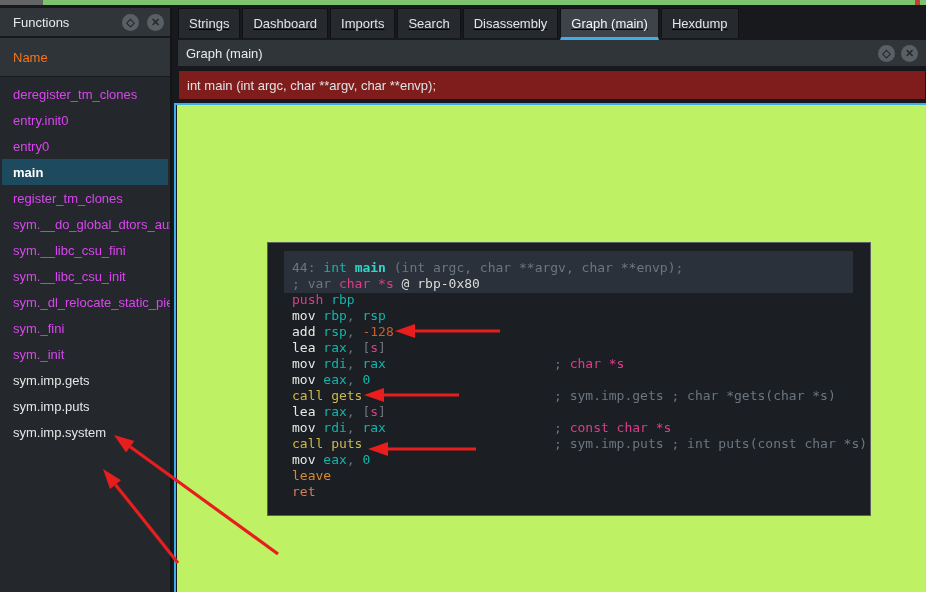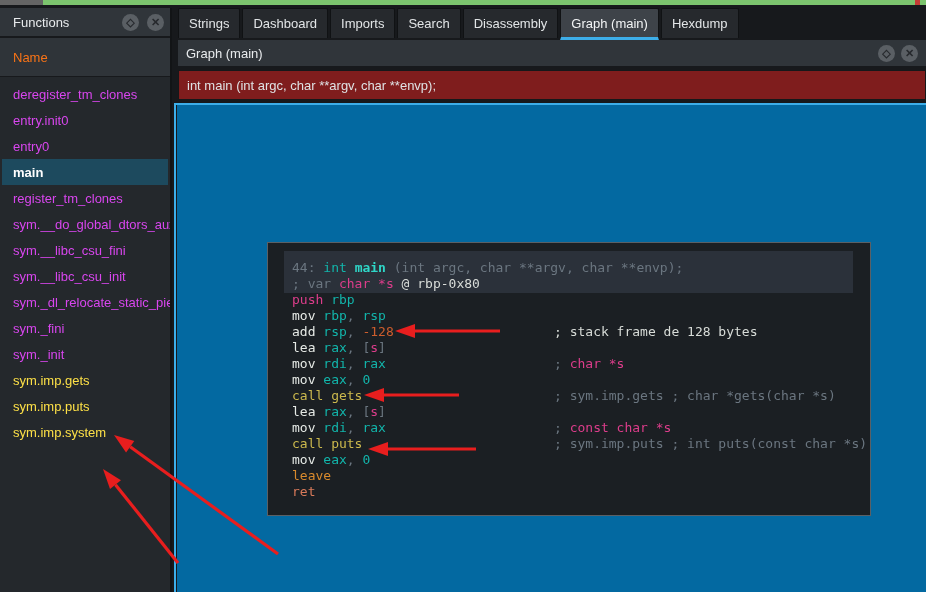--- a/index.html
+++ b/index.html
@@ -37,26 +37,26 @@
     position:absolute;left:0;top:30px;width:100%;height:39px;background:#2f3439;
     border-bottom:1px solid #17191c;box-sizing:border-box;
     display:flex;align-items:center;padding-left:13px;color:#f97316;font-size:13px;
   }
   .fp-list{position:absolute;left:0;top:70px;width:100%;bottom:0;background:#24282c;overflow:hidden;padding-top:3px;}
   .fn-row{
     height:26px;display:flex;align-items:center;padding-left:13px;
     font-size:13px;color:#d946ef;white-space:nowrap;overflow:hidden;
   }
   .fn-row.selected{background:#1d4a5e;color:#ffffff;font-weight:bold;margin:0 2px;padding-left:11px;}
-  .fn-row.import{color:#fde047;}
+  .fn-row.import{color:#e5e5e5;}
 
   
   .tab-bar{
     position:absolute;left:178px;top:8px;width:748px;height:32px;
-    display:flex;align-items:flex-start;gap:2px;
+    display:flex;align-items:flex-start;gap:2px;text-decoration:underline;
   }
   .tab{
     height:30px;background:#26292d;border:1px solid #101214;border-bottom:none;
     border-radius:2px 2px 0 0;box-sizing:border-box;
     display:flex;align-items:center;padding:0 10px;
     font-size:13px;color:#e2e5e7;white-space:nowrap;
   }
   .tab.selected{
     height:32px;background:#3e4349;border-bottom:3px solid #3daee9;
     padding-bottom:0;color:#f2f4f5;
@@ -76,21 +76,21 @@
     display:flex;align-items:center;padding-left:8px;
     font-size:13px;color:#dfe2e4;
   }
 
   
   .focus-hline{position:absolute;left:174px;top:103px;width:752px;height:2px;background:#3daee9;z-index:5;}
   .focus-vline{position:absolute;left:174px;top:103px;width:2px;height:489px;background:#3daee9;z-index:5;}
 
   
   .graph-area{
-    position:absolute;left:177px;top:105px;width:749px;height:487px;background:#0369a1;text-decoration:underline;
+    position:absolute;left:177px;top:105px;width:749px;height:487px;background:#bef264;text-decoration:underline;
   }
   .graph-node{
     position:absolute;left:90px;top:137px;width:604px;height:274px;
     background:#1b1f23;border:1px solid #5b6065;box-sizing:border-box;
   }
   .node-highlight{
     position:absolute;left:16px;top:8px;width:569px;height:42px;background:#2b313a;
   }
   .code-lines{
     position:absolute;left:24px;top:17px;right:0;
@@ -175,21 +175,21 @@
 <div class="focus-vline"></div>
 
 <div class="graph-area">
   <div class="graph-node">
     <div class="node-highlight"></div>
     <div class="code-lines" id="code-lines">
         <div class="code-line"><span class="tk-c">44: </span><span class="tk-t">int </span><span class="tk-f">main</span><span class="tk-c"> (int argc, char **argv, char **envp);</span></div>
         <div class="code-line"><span class="tk-c">; var </span><span class="tk-m">char *s</span><span class="tk-w"> @ rbp-0x80</span></div>
         <div class="code-line"><span class="tk-m">push </span><span class="tk-t">rbp</span></div>
         <div class="code-line"><span class="tk-i">mov </span><span class="tk-t">rbp</span><span class="tk-c">, </span><span class="tk-t">rsp</span></div>
-        <div class="code-line"><span class="tk-i">add </span><span class="tk-t">rsp</span><span class="tk-c">, </span><span class="tk-n">-128</span><span class="code-comment"><span class="tk-w">; stack frame de 128 bytes</span></span></div>
+        <div class="code-line"><span class="tk-i">add </span><span class="tk-t">rsp</span><span class="tk-c">, </span><span class="tk-n">-128</span></div>
         <div class="code-line"><span class="tk-i">lea </span><span class="tk-t">rax</span><span class="tk-c">, [</span><span class="tk-m">s</span><span class="tk-c">]</span></div>
         <div class="code-line"><span class="tk-i">mov </span><span class="tk-t">rdi</span><span class="tk-c">, </span><span class="tk-t">rax</span><span class="code-comment"><span class="tk-c">; </span><span class="tk-m">char *s</span></span></div>
         <div class="code-line"><span class="tk-i">mov </span><span class="tk-t">eax</span><span class="tk-c">, </span><span class="tk-t">0</span></div>
         <div class="code-line"><span class="tk-y">call gets</span><span class="code-comment"><span class="tk-c">; sym.imp.gets ; char *gets(char *s)</span></span></div>
         <div class="code-line"><span class="tk-i">lea </span><span class="tk-t">rax</span><span class="tk-c">, [</span><span class="tk-m">s</span><span class="tk-c">]</span></div>
         <div class="code-line"><span class="tk-i">mov </span><span class="tk-t">rdi</span><span class="tk-c">, </span><span class="tk-t">rax</span><span class="code-comment"><span class="tk-c">; </span><span class="tk-m">const char *s</span></span></div>
         <div class="code-line"><span class="tk-y">call puts</span><span class="code-comment"><span class="tk-c">; sym.imp.puts ; int puts(const char *s)</span></span></div>
         <div class="code-line"><span class="tk-i">mov </span><span class="tk-t">eax</span><span class="tk-c">, </span><span class="tk-t">0</span></div>
         <div class="code-line"><span class="tk-o">leave</span></div>
         <div class="code-line"><span class="tk-s">ret</span></div>

